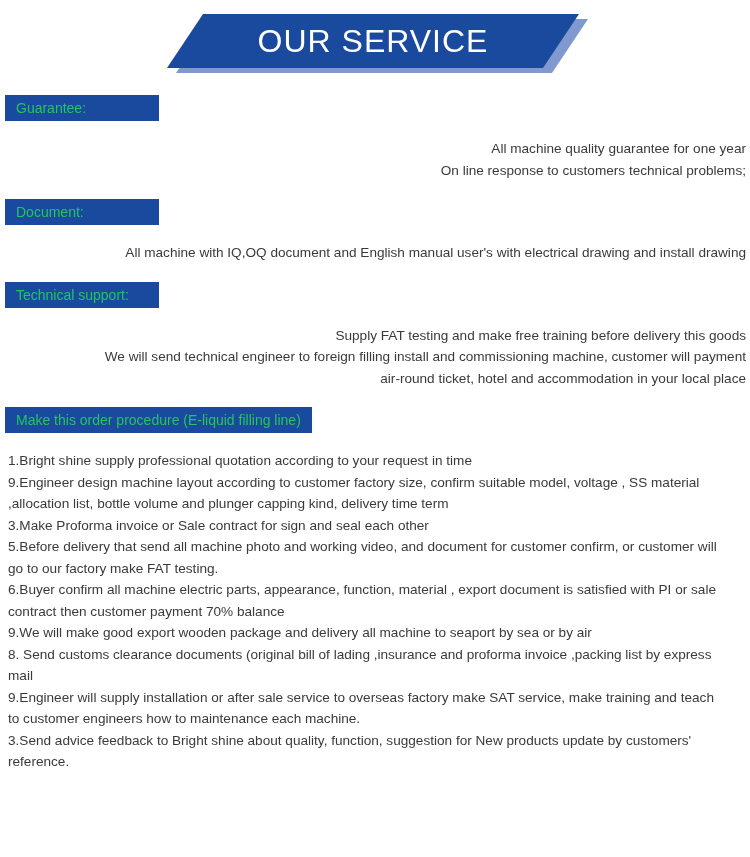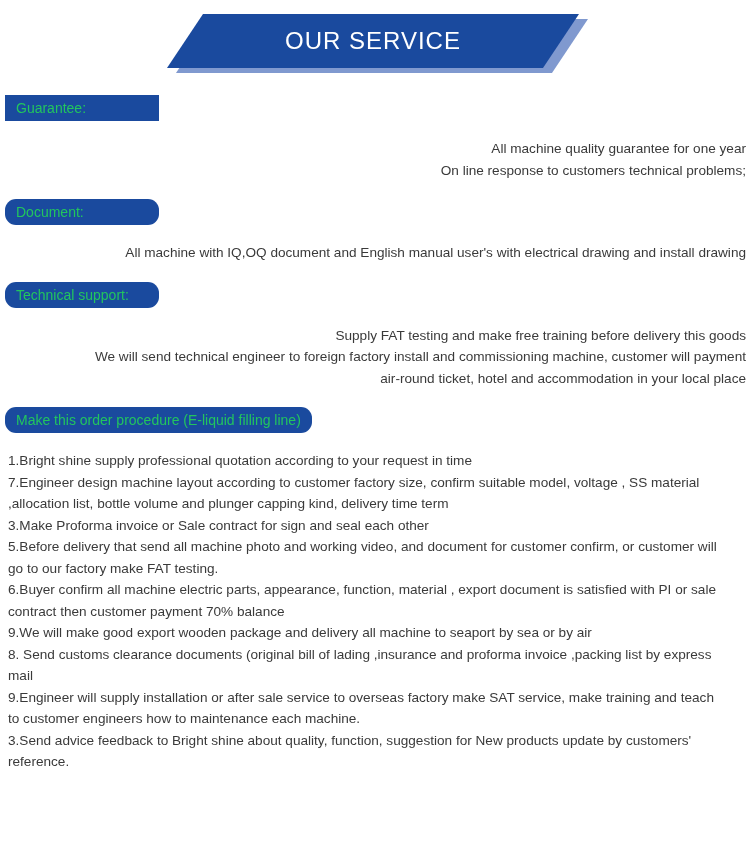--- a/index.html
+++ b/index.html
@@ -26,37 +26,37 @@
     transform: skewX(-33.7deg); transform-origin: top left;
   }
   .banner-shape {
     position: absolute; left: 203px; top: 14px; width: 376px; height: 54px;
     background: var(--primary-blue);
     transform: skewX(-33.7deg); transform-origin: top left;
   }
   .banner-text {
     position: absolute; left: 185px; top: 14px; width: 376px; height: 54px;
     line-height: 54px; text-align: center;
-    color: #ffffff; font-size: 24px; letter-spacing: 1px; font-weight: 400;
+    color: #ffffff; font-size: 32px; letter-spacing: 1px; font-weight: 400;
     white-space: nowrap;
   }
 
   
   .sec-bar {
     display: inline-block;
     margin-left: 5px;
     min-width: 154px;
     background: var(--primary-blue);
     color: #22c55e;
     font-size: 14px;
     line-height: 16px;
     padding: 5px 11px 5px 11px;
     white-space: nowrap;
   }
-  .mt-sec { margin-top: 18px; border-radius: 11px; }
+  .mt-sec { margin-top: 18px; }
   .mt-first { margin-top: 15px; }
 
   
   .body-text {
     margin: 17px 0 0 8px;
     width: 738px;
     font-size: 13.6px;
     line-height: 21.5px;
     white-space: pre-line;
     color: var(--body-text);
@@ -88,29 +88,29 @@
   </section>
 
   <section>
     <div class="sec-bar mt-sec">Document:</div>
     <div class="body-text">All machine with IQ,OQ document and English manual user's with electrical drawing and install drawing</div>
   </section>
 
   <section>
     <div class="sec-bar mt-sec">Technical support:</div>
     <div class="body-text">Supply FAT testing and make free training before delivery this goods
-We will send technical engineer to foreign factory install and commissioning machine, customer will payment
+We will send technical engineer to foreign filling install and commissioning machine, customer will payment
 air-round ticket, hotel and accommodation in your local place</div>
   </section>
 
   <section>
     <div class="sec-bar mt-sec">Make this order procedure (E-liquid filling line)</div>
     <div class="proc-list">
       <div class="proc-item">1.Bright shine supply professional quotation according to your request in time</div>
-      <div class="proc-item">7.Engineer design machine layout according to customer factory size, confirm suitable model, voltage , SS material
+      <div class="proc-item">9.Engineer design machine layout according to customer factory size, confirm suitable model, voltage , SS material
 ,allocation list, bottle volume and plunger capping kind, delivery time term</div>
       <div class="proc-item">3.Make Proforma invoice or Sale contract for sign and seal each other</div>
       <div class="proc-item">5.Before delivery that send all machine photo and working video, and document for customer confirm, or customer will
 go to our factory make FAT testing.</div>
       <div class="proc-item">6.Buyer confirm all machine electric parts, appearance, function, material , export document is satisfied with PI or sale
 contract then customer payment 70% balance</div>
       <div class="proc-item">9.We will make good export wooden package and delivery all machine to seaport by sea or by air</div>
       <div class="proc-item">8. Send customs clearance documents (original bill of lading ,insurance and proforma invoice ,packing list by express
 mail</div>
       <div class="proc-item">9.Engineer will supply installation or after sale service to overseas factory make SAT service, make training and teach

